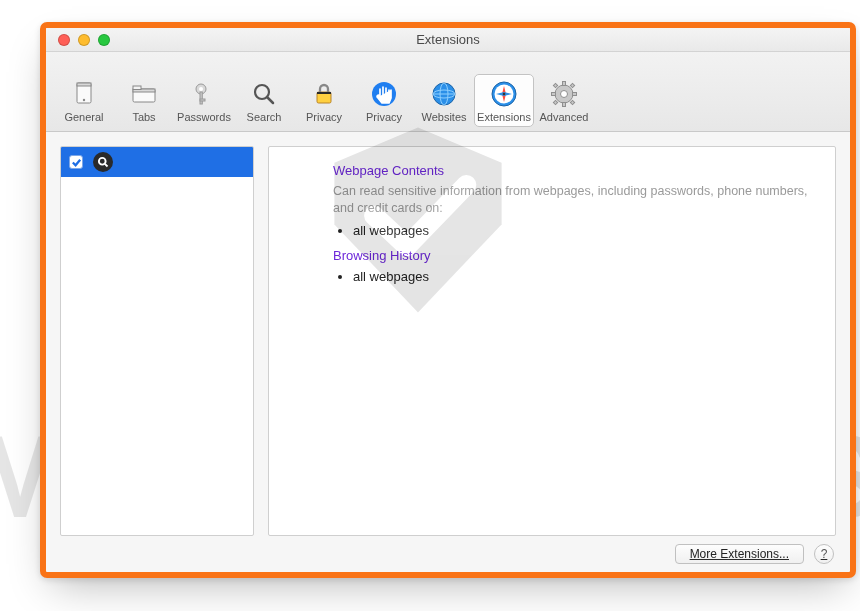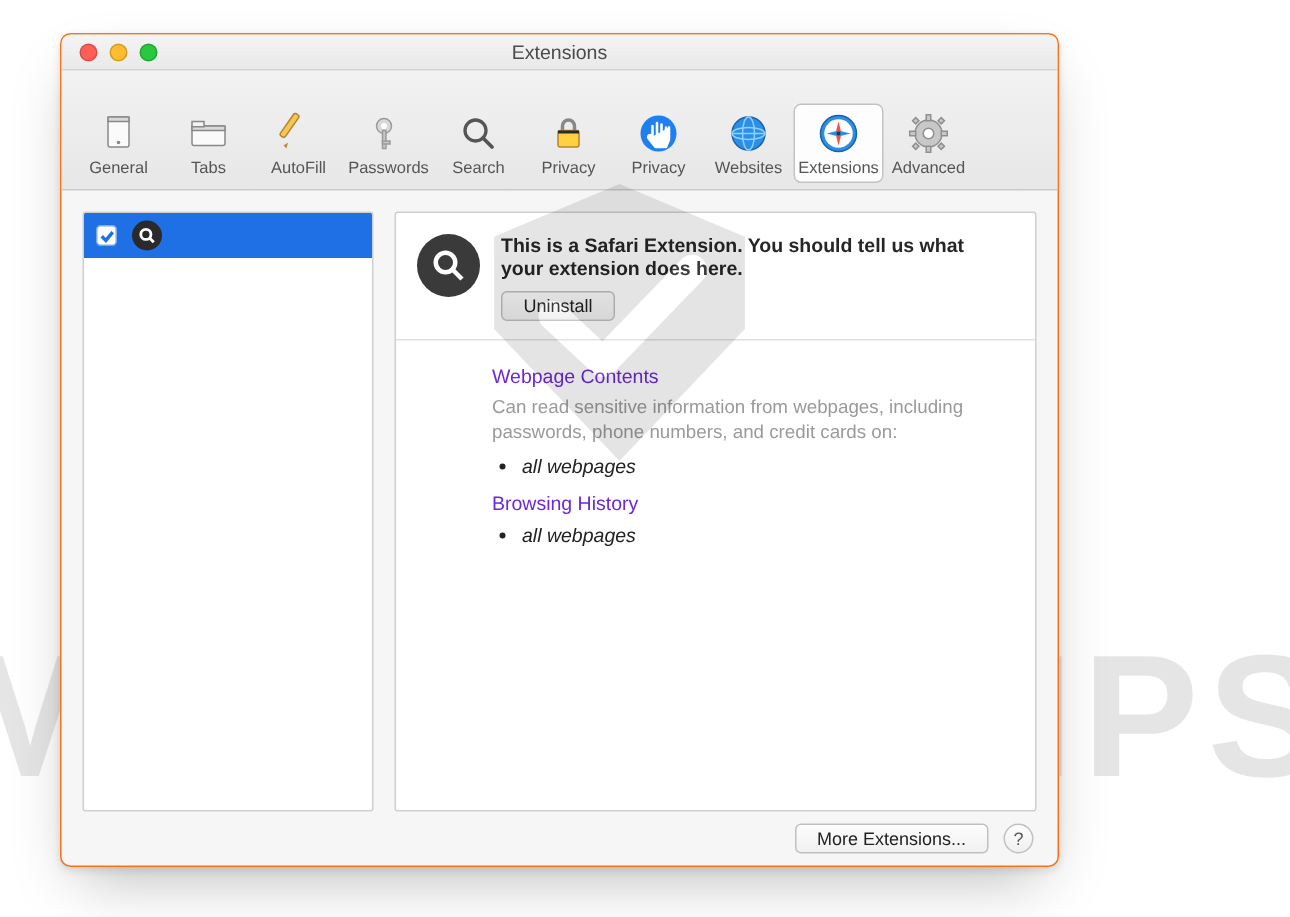--- a/index.html
+++ b/index.html
@@ -1,20 +1,20 @@
 <!DOCTYPE html>
 <html><head>
 <meta charset="utf-8">
 <style>
   * { box-sizing: border-box; }
   html, body { margin:0; padding:0; background:#fff; font-family: -apple-system, "Helvetica Neue", Arial, sans-serif; font-size:13px; color:#2b2b2b; }
   .stage { width:860px; height:611px; position:relative; background:#fff; }
   .window {
-    position:absolute; left:40px; top:22px; width:666px; height:556px;
-    border:1px solid #f97316; border-radius:7px; overflow:hidden;
+    position:absolute; left:40px; top:22px; width:816px; height:556px;
+    border:6px solid #f97316; border-radius:7px; overflow:hidden;
     box-shadow: 0 18px 40px -12px rgba(0,0,0,.28), 0 2px 6px rgba(0,0,0,.12);
     background:#f6f6f6;
   }
   .titlebar { height:24px; background:linear-gradient(#f4f4f4,#e9e9e9); border-bottom:1px solid #d3d3d3; display:flex; align-items:center; position:relative; }
   .traffic { display:flex; gap:8px; padding-left:12px; }
   .dot { width:12px; height:12px; border-radius:50%; box-shadow: inset 0 0 0 1px rgba(0,0,0,.18); }
   .dot.red { background:#ff5f57; }
   .dot.yellow { background:#febc2e; }
   .dot.green { background:#28c840; }
   .title { position:absolute; left:0; right:0; text-align:center; font-size:13px; color:#4a4a4a; }
@@ -37,23 +37,23 @@
   .detail { flex:1; background:#fff; border:1px solid #cfcfcf; border-radius:2px; overflow:hidden; display:flex; flex-direction:column; }
   .sec1 { padding:14px 16px 12px 14px; display:flex; gap:14px; border-bottom:1px solid #e0e0e0; }
   .bigmag { width:42px; height:42px; border-radius:50%; background:#3a3a3a; display:flex; align-items:center; justify-content:center; flex-shrink:0; }
   .bigmag svg { width:24px; height:24px; stroke:#fff; stroke-width:3; fill:none; }
   .desc { font-weight:600; color:#262626; }
   .mac-btn { display:inline-block; margin-top:8px; padding:2px 14px; font-size:12px; border:1px solid #c0c0c0; border-radius:4px; background:linear-gradient(#fdfdfd,#f0f0f0); color:#222; }
   .sec2 { padding:16px 18px 10px 64px; }
   .h { font-weight:400; color:#6d28d9; font-size:13px; margin-top:10px; }
   .h:first-child { margin-top:0; }
   .gray { color:#9a9a9a; margin-top:5px; font-size:12.5px; line-height:1.35; }
-  ul.b { margin:6px 0 10px 20px; padding:0;font-style:italic; }
+  ul.b { margin:6px 0 10px 20px; padding:0; }
   ul.b li { font-size:13px; color:#222; margin:2px 0; }
-  .footer { position:absolute; left:0; right:0; bottom:0; height:36px; display:flex; justify-content:flex-end; align-items:center; gap:10px; padding:0 16px; }
+  .footer { position:absolute; left:0; right:0; bottom:0; height:36px; display:flex; justify-content:flex-end; align-items:center; gap:10px; padding:0 16px;text-decoration:underline; }
   .more-btn { padding:2px 14px; font-size:12px; border:1px solid #c0c0c0; border-radius:4px; background:linear-gradient(#fdfdfd,#f0f0f0); color:#222; }
   .help { width:20px; height:20px; border-radius:50%; border:1px solid #c0c0c0; background:linear-gradient(#fdfdfd,#f0f0f0); display:flex; align-items:center; justify-content:center; font-size:12px; color:#555; }
   .watermark {
     position:absolute; left:-40px; right:-40px; top:410px; text-align:center;
     font-size:116px; font-weight:800; letter-spacing:6px; color:rgba(0,0,0,.10);
     pointer-events:none; user-select:none; white-space:nowrap; font-family: Arial, sans-serif;
   }
   .wm-overlay {
     position:absolute; inset:0; pointer-events:none; overflow:hidden;
   }
@@ -93,29 +93,20 @@
         <span class="tbicon">
           <svg viewBox="0 0 28 28">
               <rect x="3" y="9" width="22" height="13" rx="1.5" fill="#fafafa" stroke="#888"></rect>
               <rect x="3" y="9" width="22" height="3" fill="#d9d9d9" stroke="#888"></rect>
               <rect x="3" y="6" width="8" height="3.5" fill="#f3f3f3" stroke="#888"></rect>
             </svg>
         </span>
         <span class="tblabel">Tabs</span>
       </div>
 
-      <div class="tbitem">
-        <span class="tbicon">
-          <svg viewBox="0 0 28 28">
-              <rect x="4" y="4" width="4" height="18" rx="1.5" transform="rotate(35 14 14)" fill="#f6c55a" stroke="#b8842a"></rect>
-              <polygon points="4,22 7,20 6,24" fill="#c08c3a"></polygon>
-            </svg>
-        </span>
-        <span class="tblabel">AutoFill</span>
-      </div>
 
       <div class="tbitem">
         <span class="tbicon">
           <svg viewBox="0 0 28 28">
               <circle cx="11" cy="9" r="5" fill="#d9d9d9" stroke="#9a9a9a"></circle>
               <circle cx="11" cy="9" r="2" fill="#fff"></circle>
               <rect x="10" y="12" width="2.3" height="12" fill="#c7c7c7" stroke="#9a9a9a"></rect>
               <rect x="10" y="19" width="5" height="2" fill="#c7c7c7" stroke="#9a9a9a"></rect>
             </svg>
         </span>
@@ -211,32 +202,20 @@
             <svg viewBox="0 0 16 16">
                 <circle cx="7" cy="7" r="4.5"></circle>
                 <line x1="10.5" y1="10.5" x2="14" y2="14"></line>
               </svg>
           </span>
           <span></span>
         </div>
       </div>
 
       <div class="detail">
-        <div class="sec1">
-          <div class="bigmag">
-            <svg viewBox="0 0 24 24">
-                <circle cx="10" cy="10" r="6.5"></circle>
-                <line x1="15" y1="15" x2="21" y2="21"></line>
-              </svg>
-          </div>
-          <div>
-            <div class="desc">This is a Safari Extension. You should tell us what your extension does here.</div>
-            <span class="mac-btn">Uninstall</span>
-          </div>
-        </div>
         <div class="sec2">
           <div class="h">Webpage Contents</div>
           <div class="gray">Can read sensitive information from webpages, including passwords, phone numbers, and credit cards on:</div>
           <ul class="b">
               <li>all webpages</li>
             </ul>
 
           <div class="h">Browsing History</div>
           <ul class="b">
               <li>all webpages</li>

